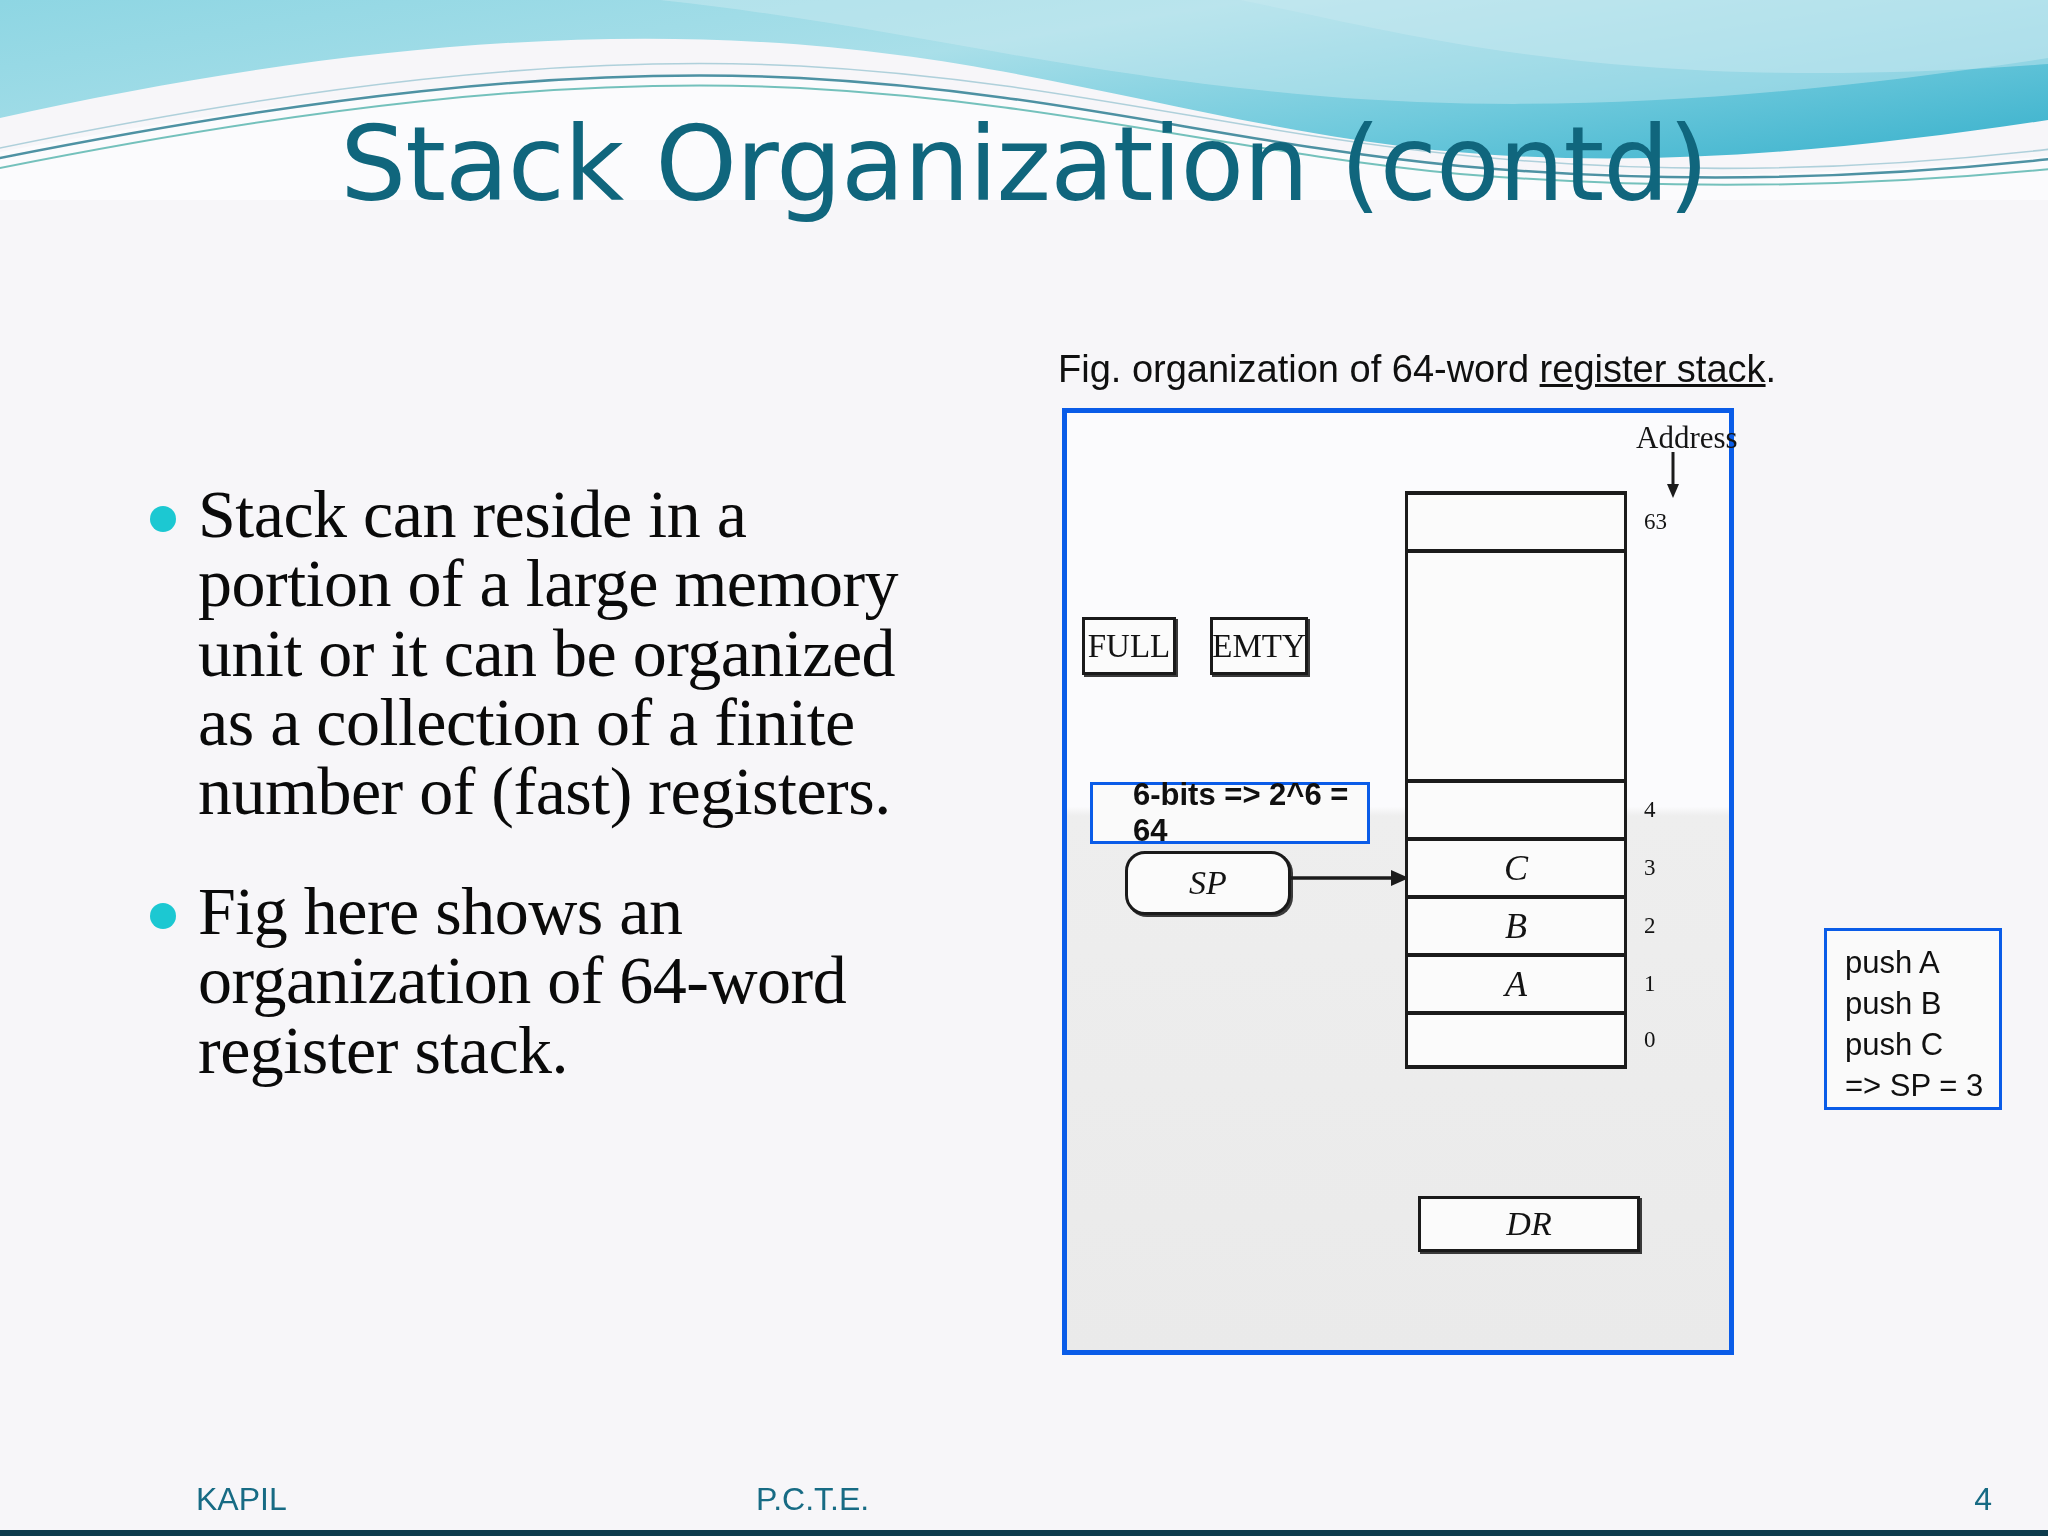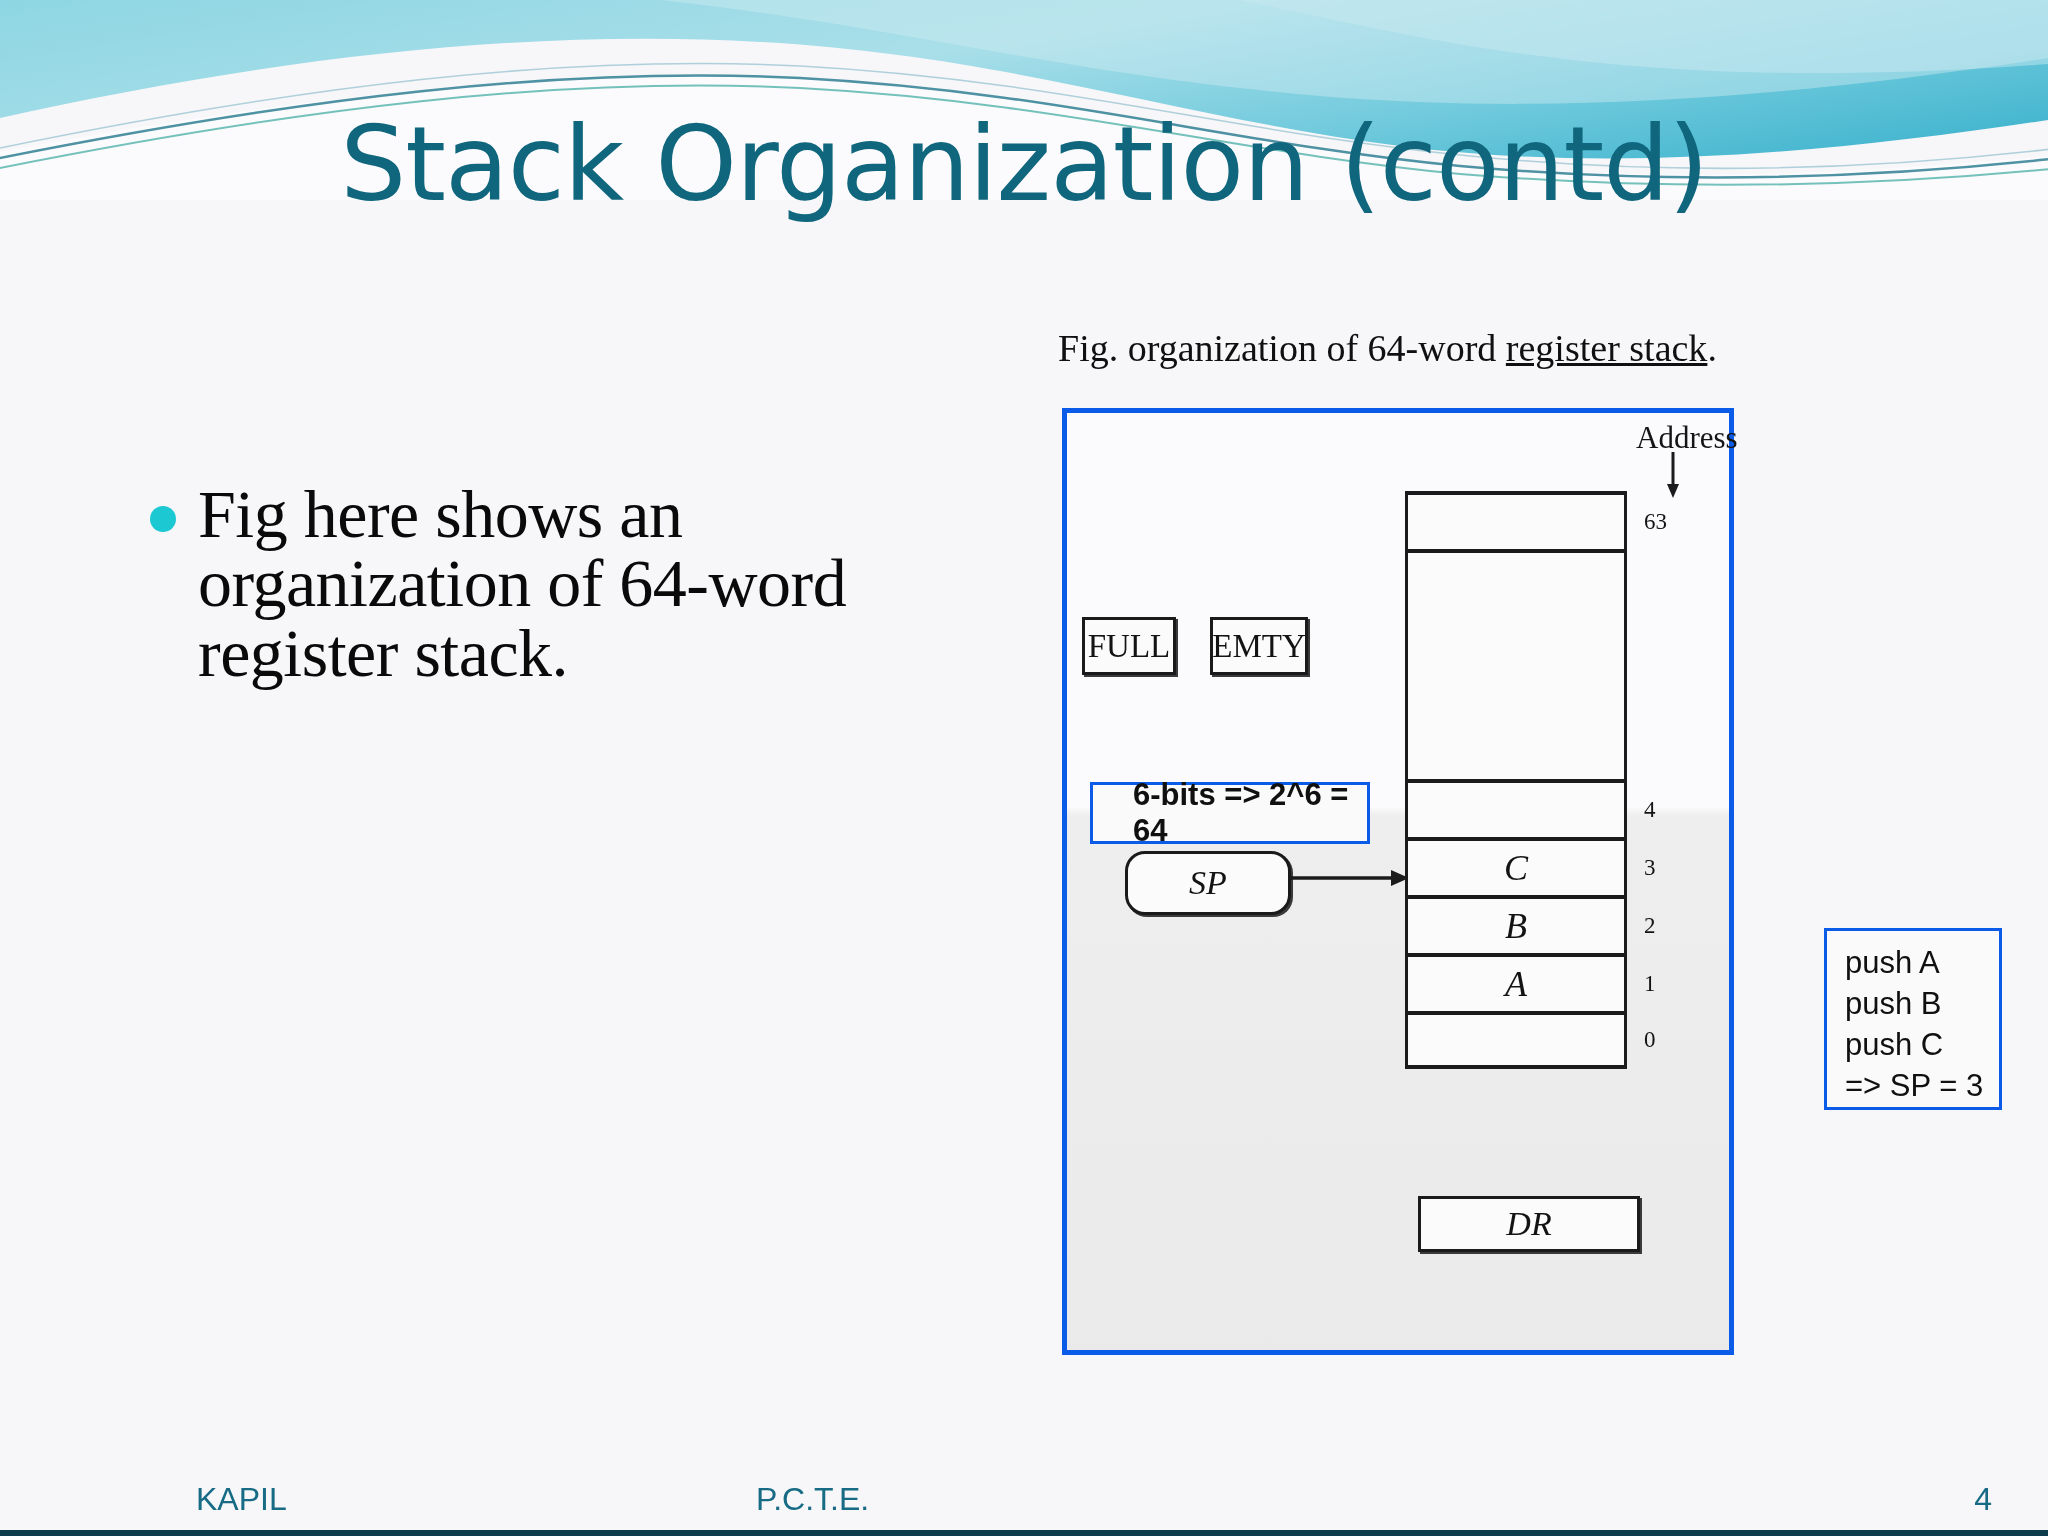--- a/index.html
+++ b/index.html
@@ -72,22 +72,22 @@
     font-size: 68px;
     line-height: 1.02;
     color: #0a0a0a;
     letter-spacing: -0.5px;
   }
 
   
   .fig-caption {
     position: absolute;
     left: 1058px;
-    top: 326px;
-    font-family: Liberation Serif, serif;
+    top: 348px;
+    font-family: Liberation Sans, sans-serif;
     font-size: 38px;
     color: #101010;
     white-space: nowrap;
   }
   .fig-caption .ul { text-decoration: underline; text-decoration-thickness: 3px; }
 
   .fig-box {
     position: absolute;
     left: 1062px;
     top: 408px;
@@ -245,20 +245,24 @@
       <path d="M1240,0 C1420,36 1620,96 2048,64 L2048,0 Z" fill="#bde5ee" opacity="0.55"></path>
       <path d="M660,0 C900,26 1060,74 1320,96 C1560,116 1800,96 2048,58 L2048,0 Z" fill="#cfeaf1" opacity="0.45"></path>
     </svg>
   </div>
 
   <div class="title">Stack Organization (contd)</div>
 
   <div class="body-col">
     <div class="bullet-row">
       <span class="bullet-dot"></span>
+      <span class="bullet-text">Stack can reside in a portion of a large memory unit or it can be organized as a collection of a finite number of (fast) registers.</span>
+    </div>
+    <div class="bullet-row">
+      <span class="bullet-dot"></span>
       <span class="bullet-text"> Fig here shows an organization of 64-word register stack.</span>
     </div>
   </div>
 
   <div class="fig-caption"><span>Fig. organization of 64-word </span><span class="ul">register stack</span><span>.</span></div>
 
   <div class="fig-box"></div>
 
   <div class="lbl-address">Address</div>
   <svg class="addr-arrow" viewBox="0 0 16 46">

